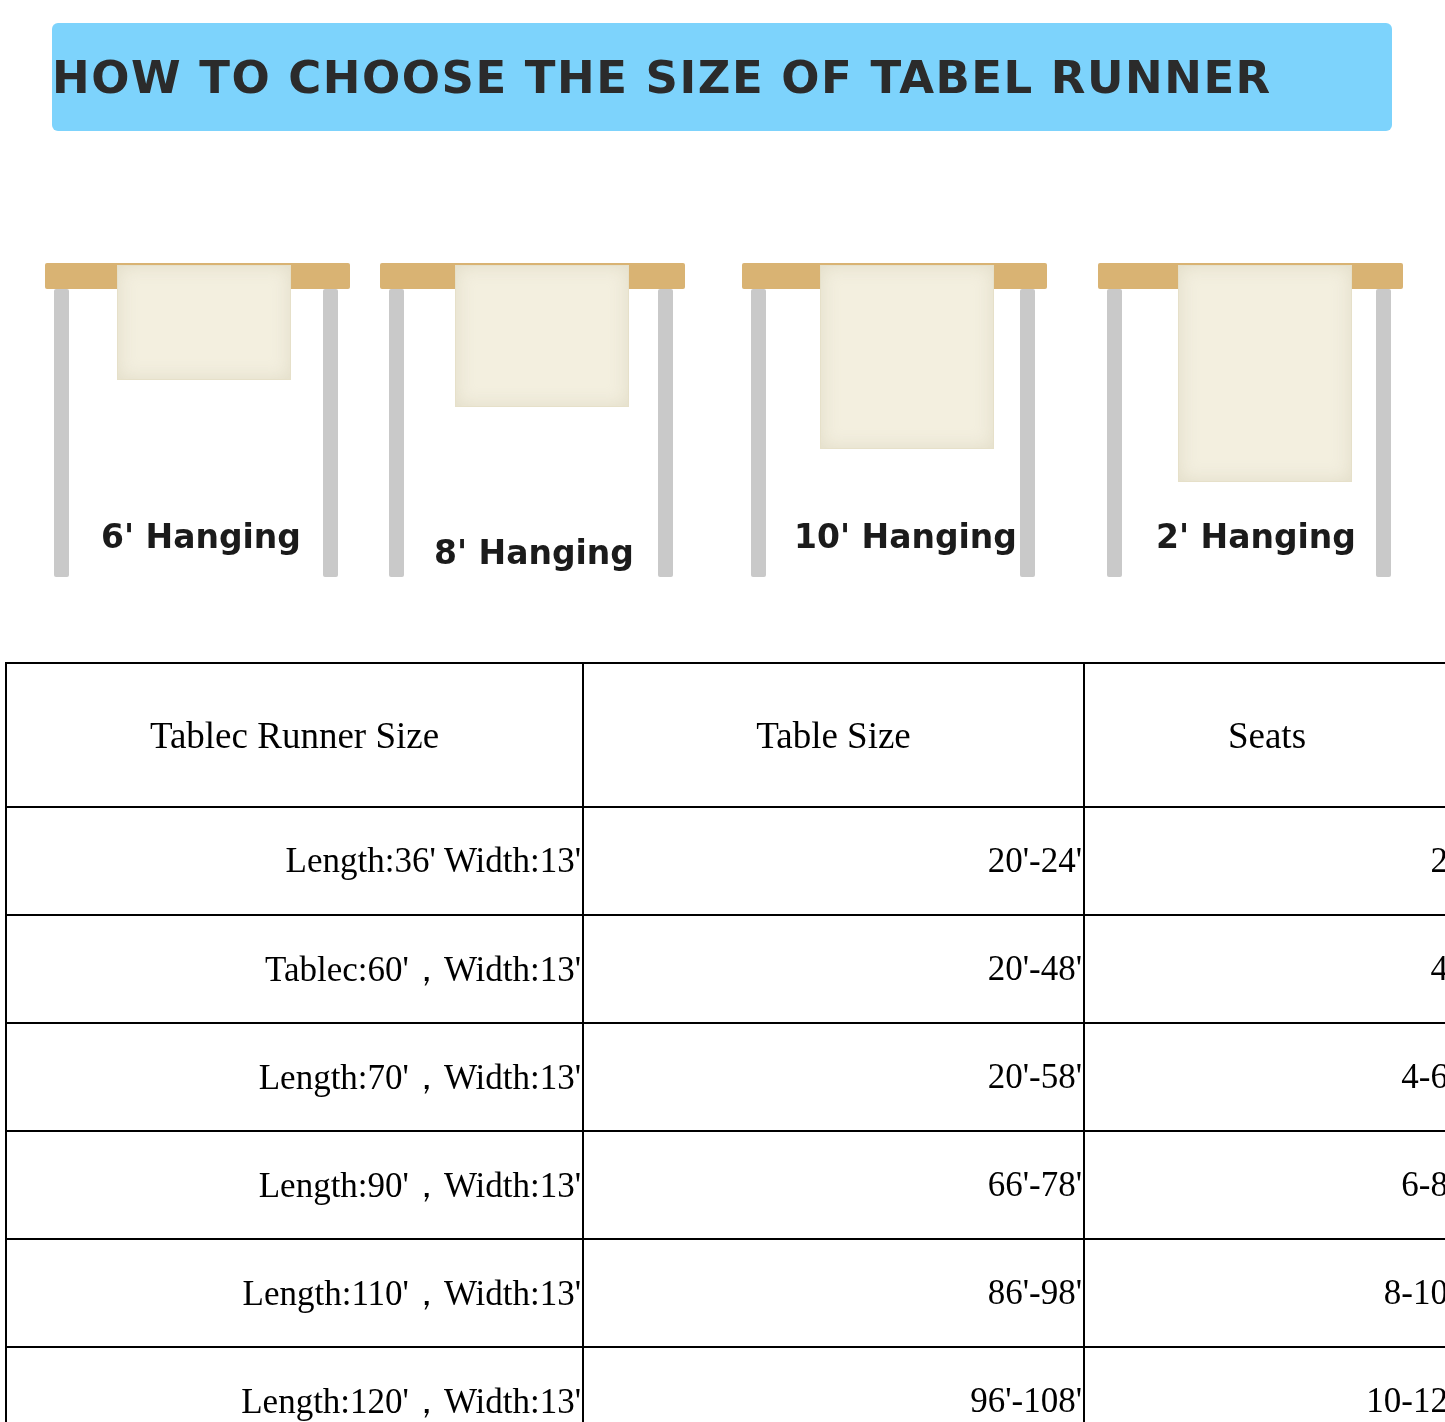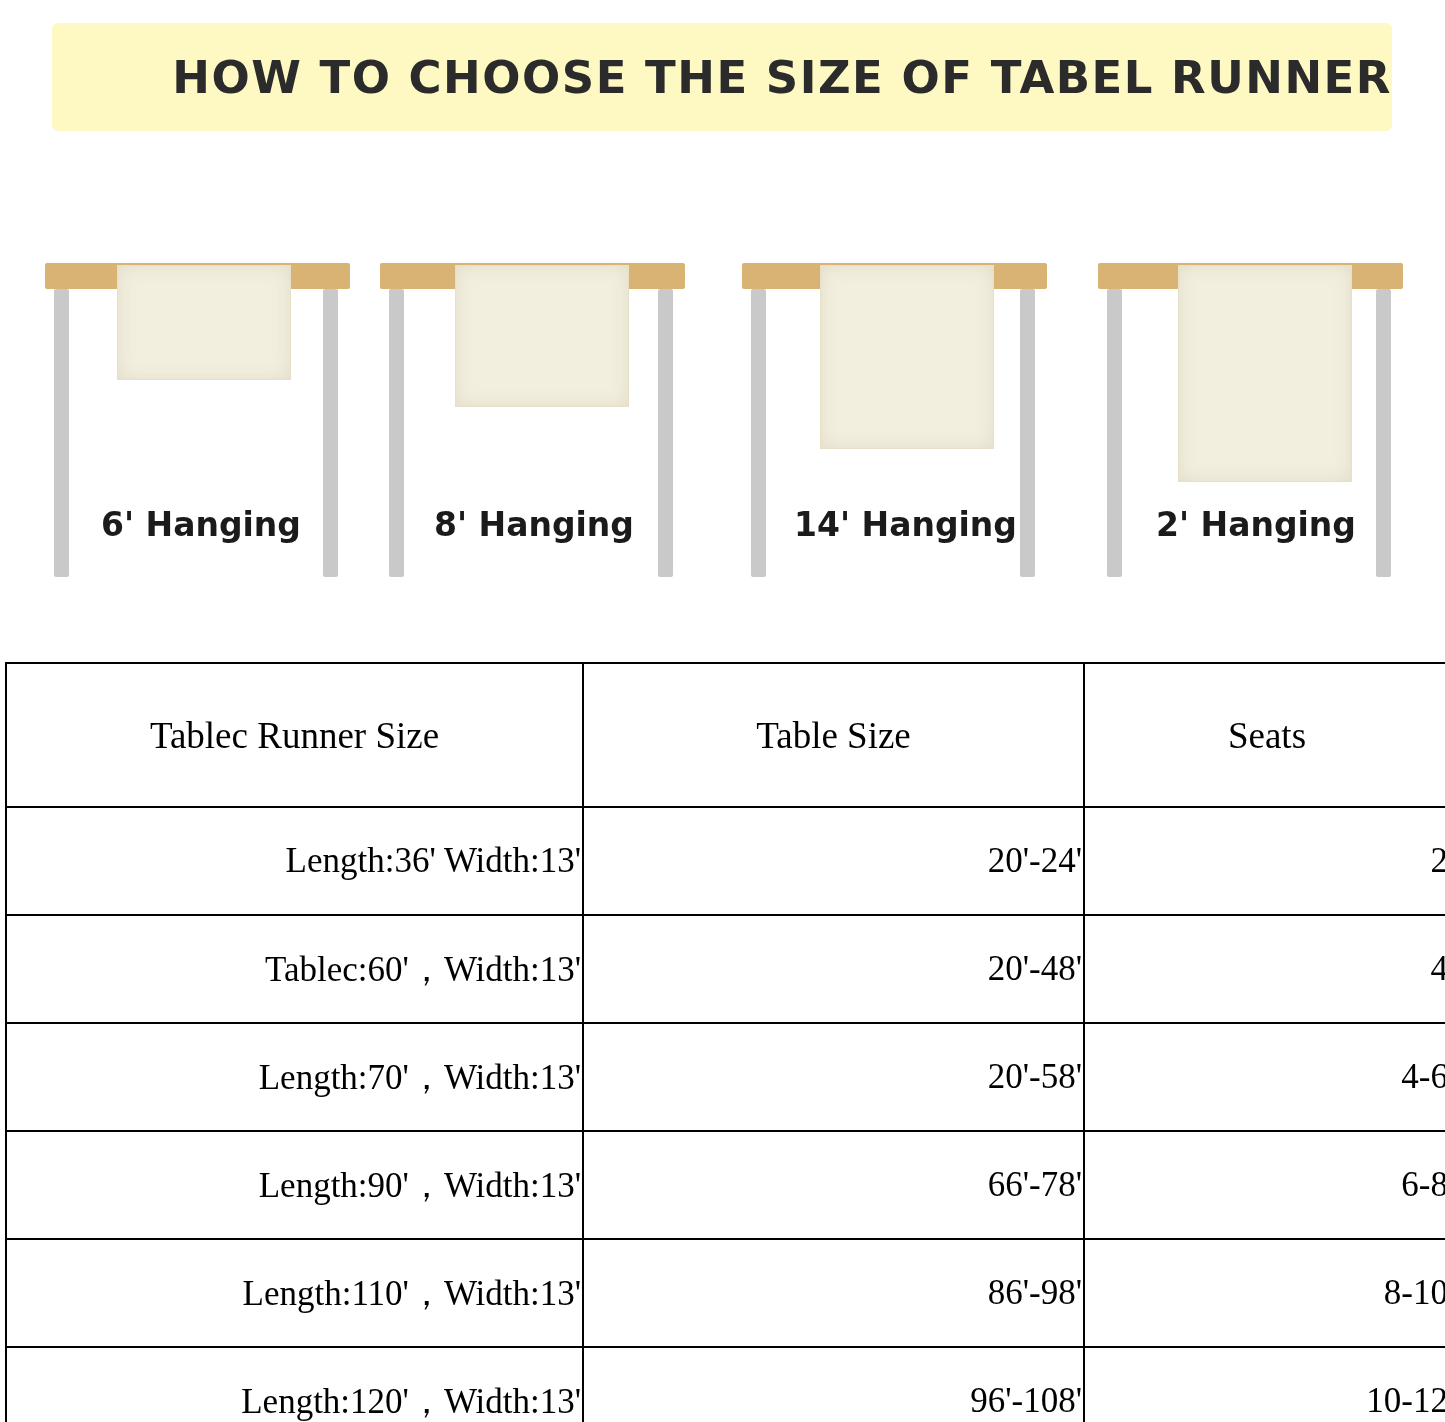--- a/index.html
+++ b/index.html
@@ -15,25 +15,25 @@
     overflow: hidden;
   }
 
   
   .banner {
     position: absolute;
     left: 52px;
     top: 23px;
     width: 1340px;
     height: 108px;
-    background: #fef9c3;
+    background: #7dd3fc;
     border-radius: 6px;
     display: flex;
     align-items: center;
-    justify-content: flex-end;
+    justify-content: flex-start;
   }
   .banner-text {
     font-family: "DejaVu Sans", sans-serif;
     font-weight: bold;
     font-size: 45px;
     letter-spacing: 1.5px;
     color: #2b2b2b;
     text-align: center;
     white-space: nowrap;
   }
@@ -74,20 +74,21 @@
     border: 1px solid #e6e0c9;
     box-shadow: inset 0 0 18px rgba(205,198,170,0.45);
   }
   .caption {
     position: absolute;
     font-family: "DejaVu Sans", sans-serif;
     font-weight: bold;
     font-size: 33px;
     color: #1b1b1b;
     white-space: nowrap;
+    margin-top: 12px;
   }
 
   
   .data-table {
     position: absolute;
     left: 5px;
     top: 662px;
     width: 1432px;
     border-collapse: collapse;
     table-layout: fixed;
@@ -128,29 +129,29 @@
     <div class="leg" style="left:278px; height:288px;"></div>
     <div class="runner" style="left:72px; width:172px; height:113px;"></div>
     <div class="caption" style="left:56px; top:270px;">6' Hanging</div>
   </div>
 
   <div class="table-unit" style="left:380px; width:310px;">
     <div class="table-top" style="left:0px; width:305px;"></div>
     <div class="leg" style="left:9px; height:288px;"></div>
     <div class="leg" style="left:278px; height:288px;"></div>
     <div class="runner" style="left:75px; width:172px; height:140px;"></div>
-    <div class="caption" style="left:54px; top:270px;">8' Hanging</div>
+    <div class="caption" style="left:54px; top:286px;">8' Hanging</div>
   </div>
 
   <div class="table-unit" style="left:742px; width:310px;">
     <div class="table-top" style="left:0px; width:305px;"></div>
     <div class="leg" style="left:9px; height:288px;"></div>
     <div class="leg" style="left:278px; height:288px;"></div>
     <div class="runner" style="left:78px; width:172px; height:182px;"></div>
-    <div class="caption" style="left:52px; top:270px;">14' Hanging</div>
+    <div class="caption" style="left:52px; top:270px;">10' Hanging</div>
   </div>
 
   <div class="table-unit" style="left:1098px; width:310px;">
     <div class="table-top" style="left:0px; width:305px;"></div>
     <div class="leg" style="left:9px; height:288px;"></div>
     <div class="leg" style="left:278px; height:288px;"></div>
     <div class="runner" style="left:80px; width:172px; height:215px;"></div>
     <div class="caption" style="left:58px; top:270px;">2' Hanging</div>
   </div>
 

